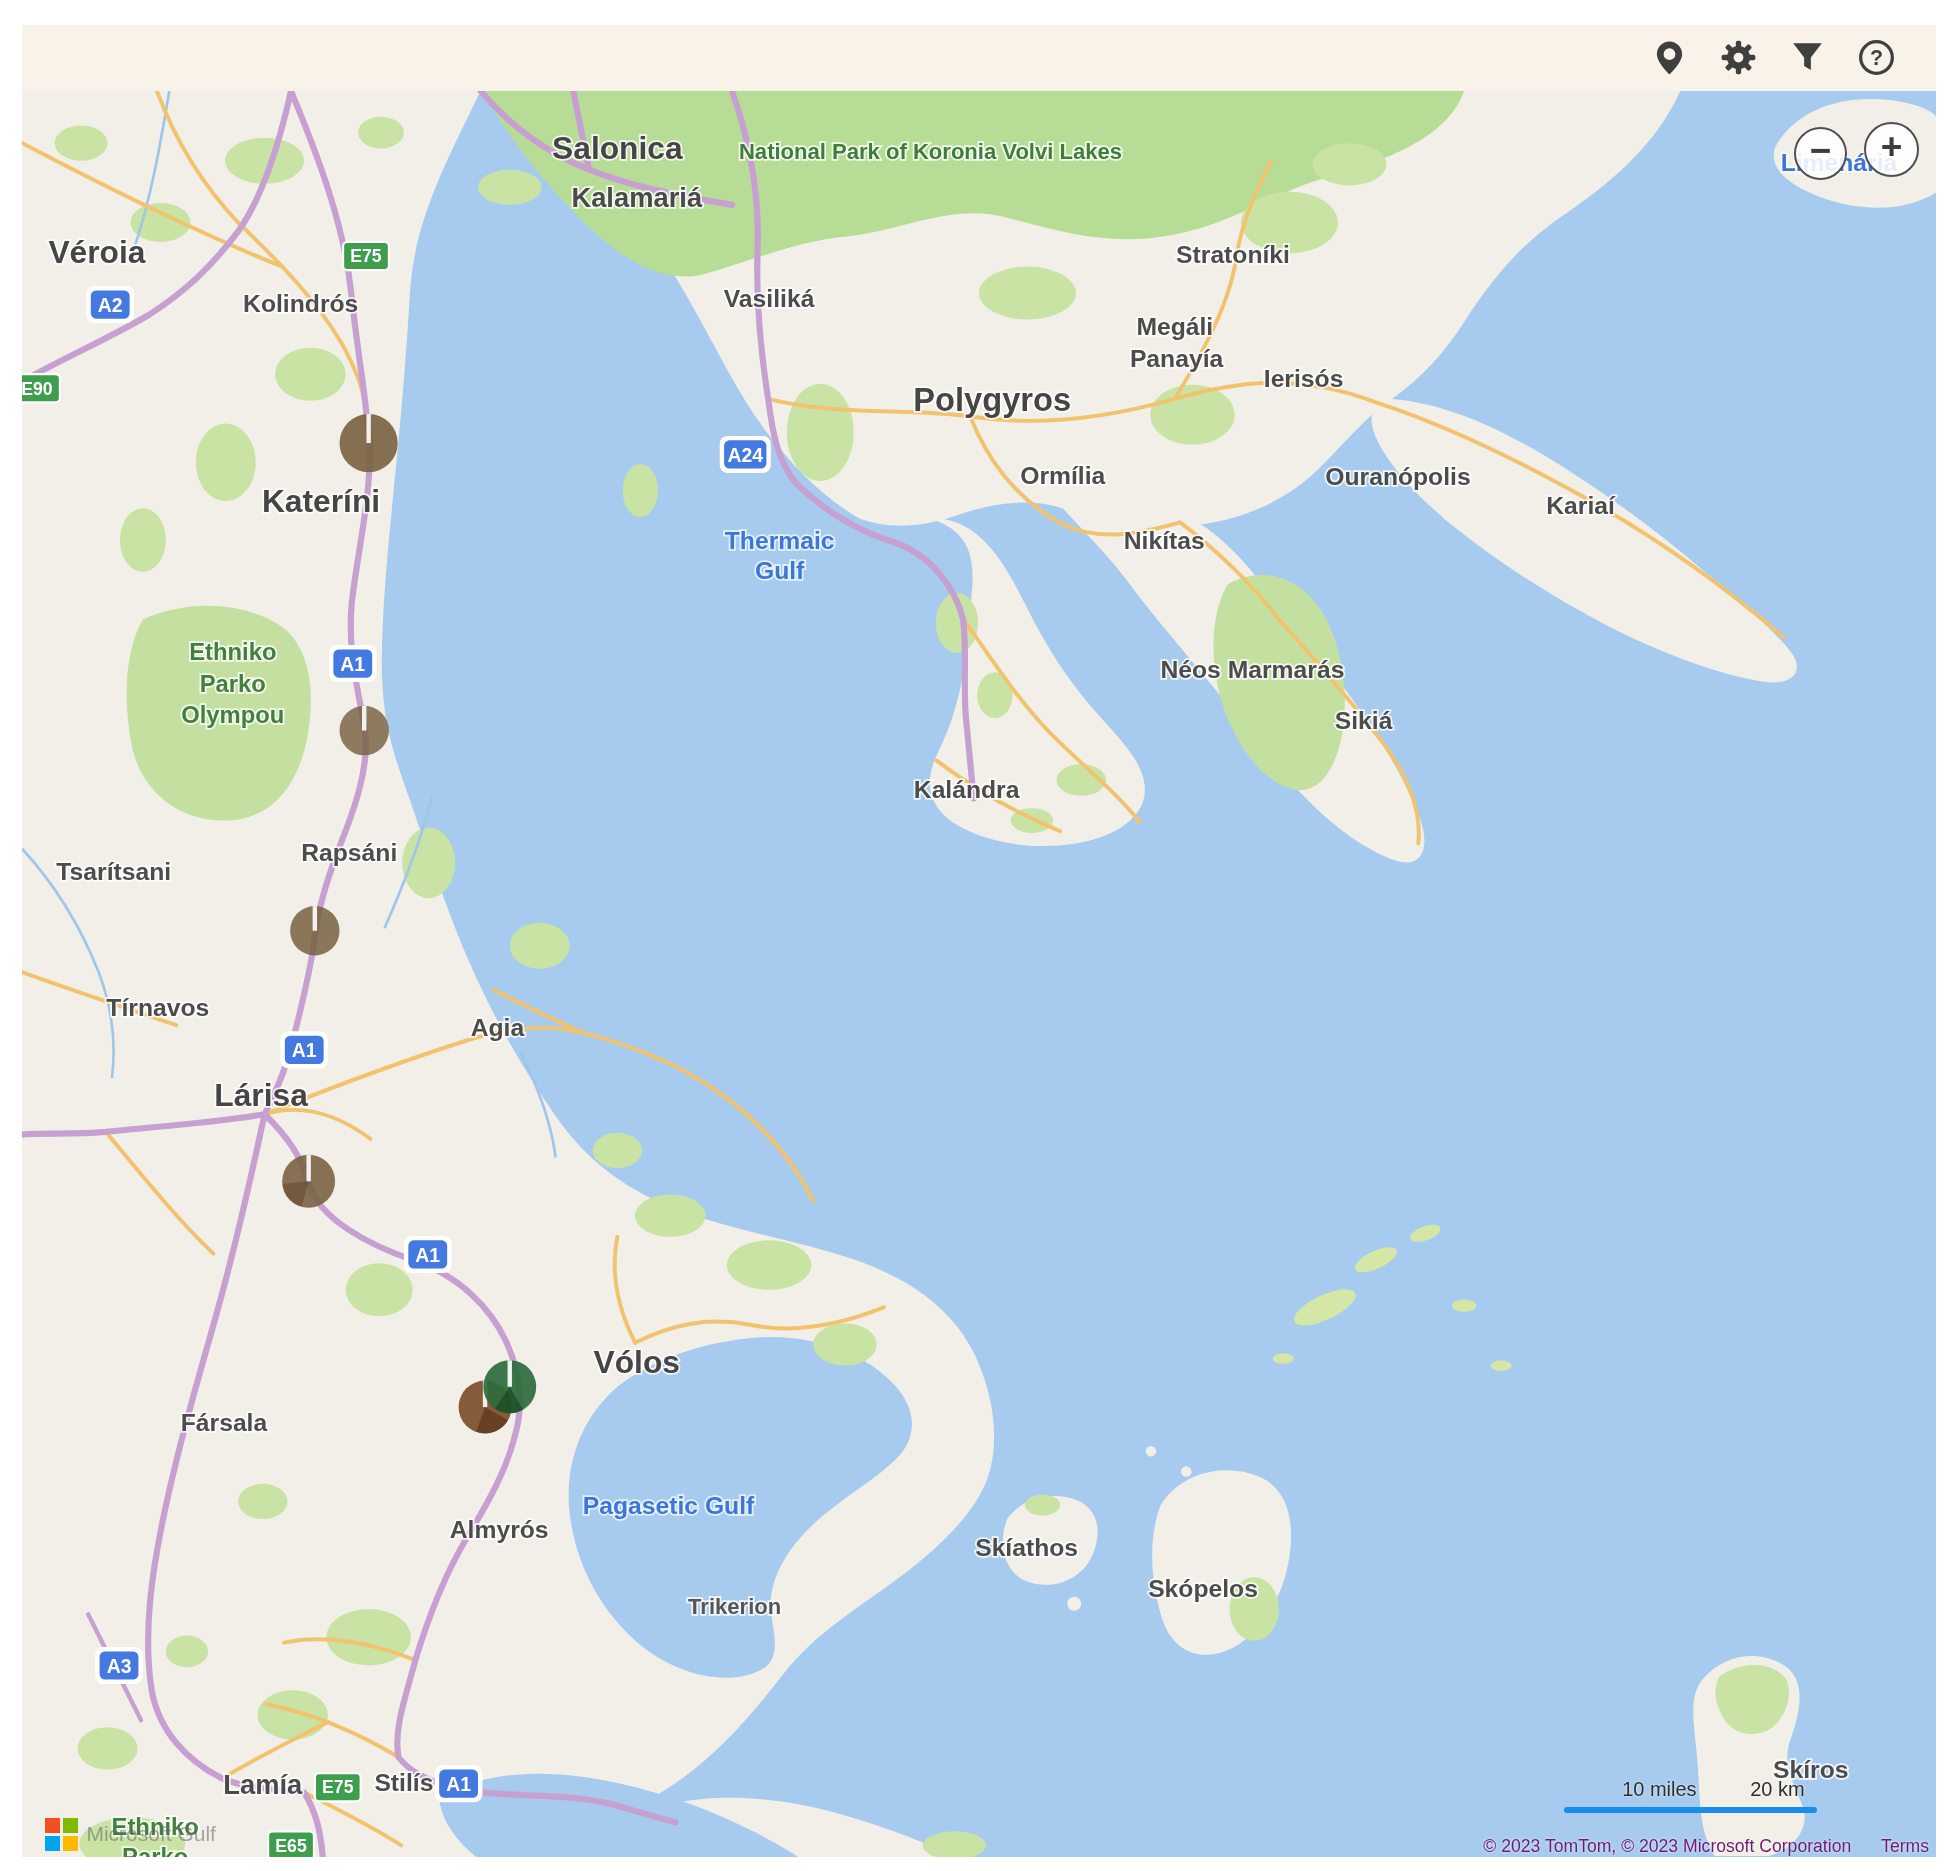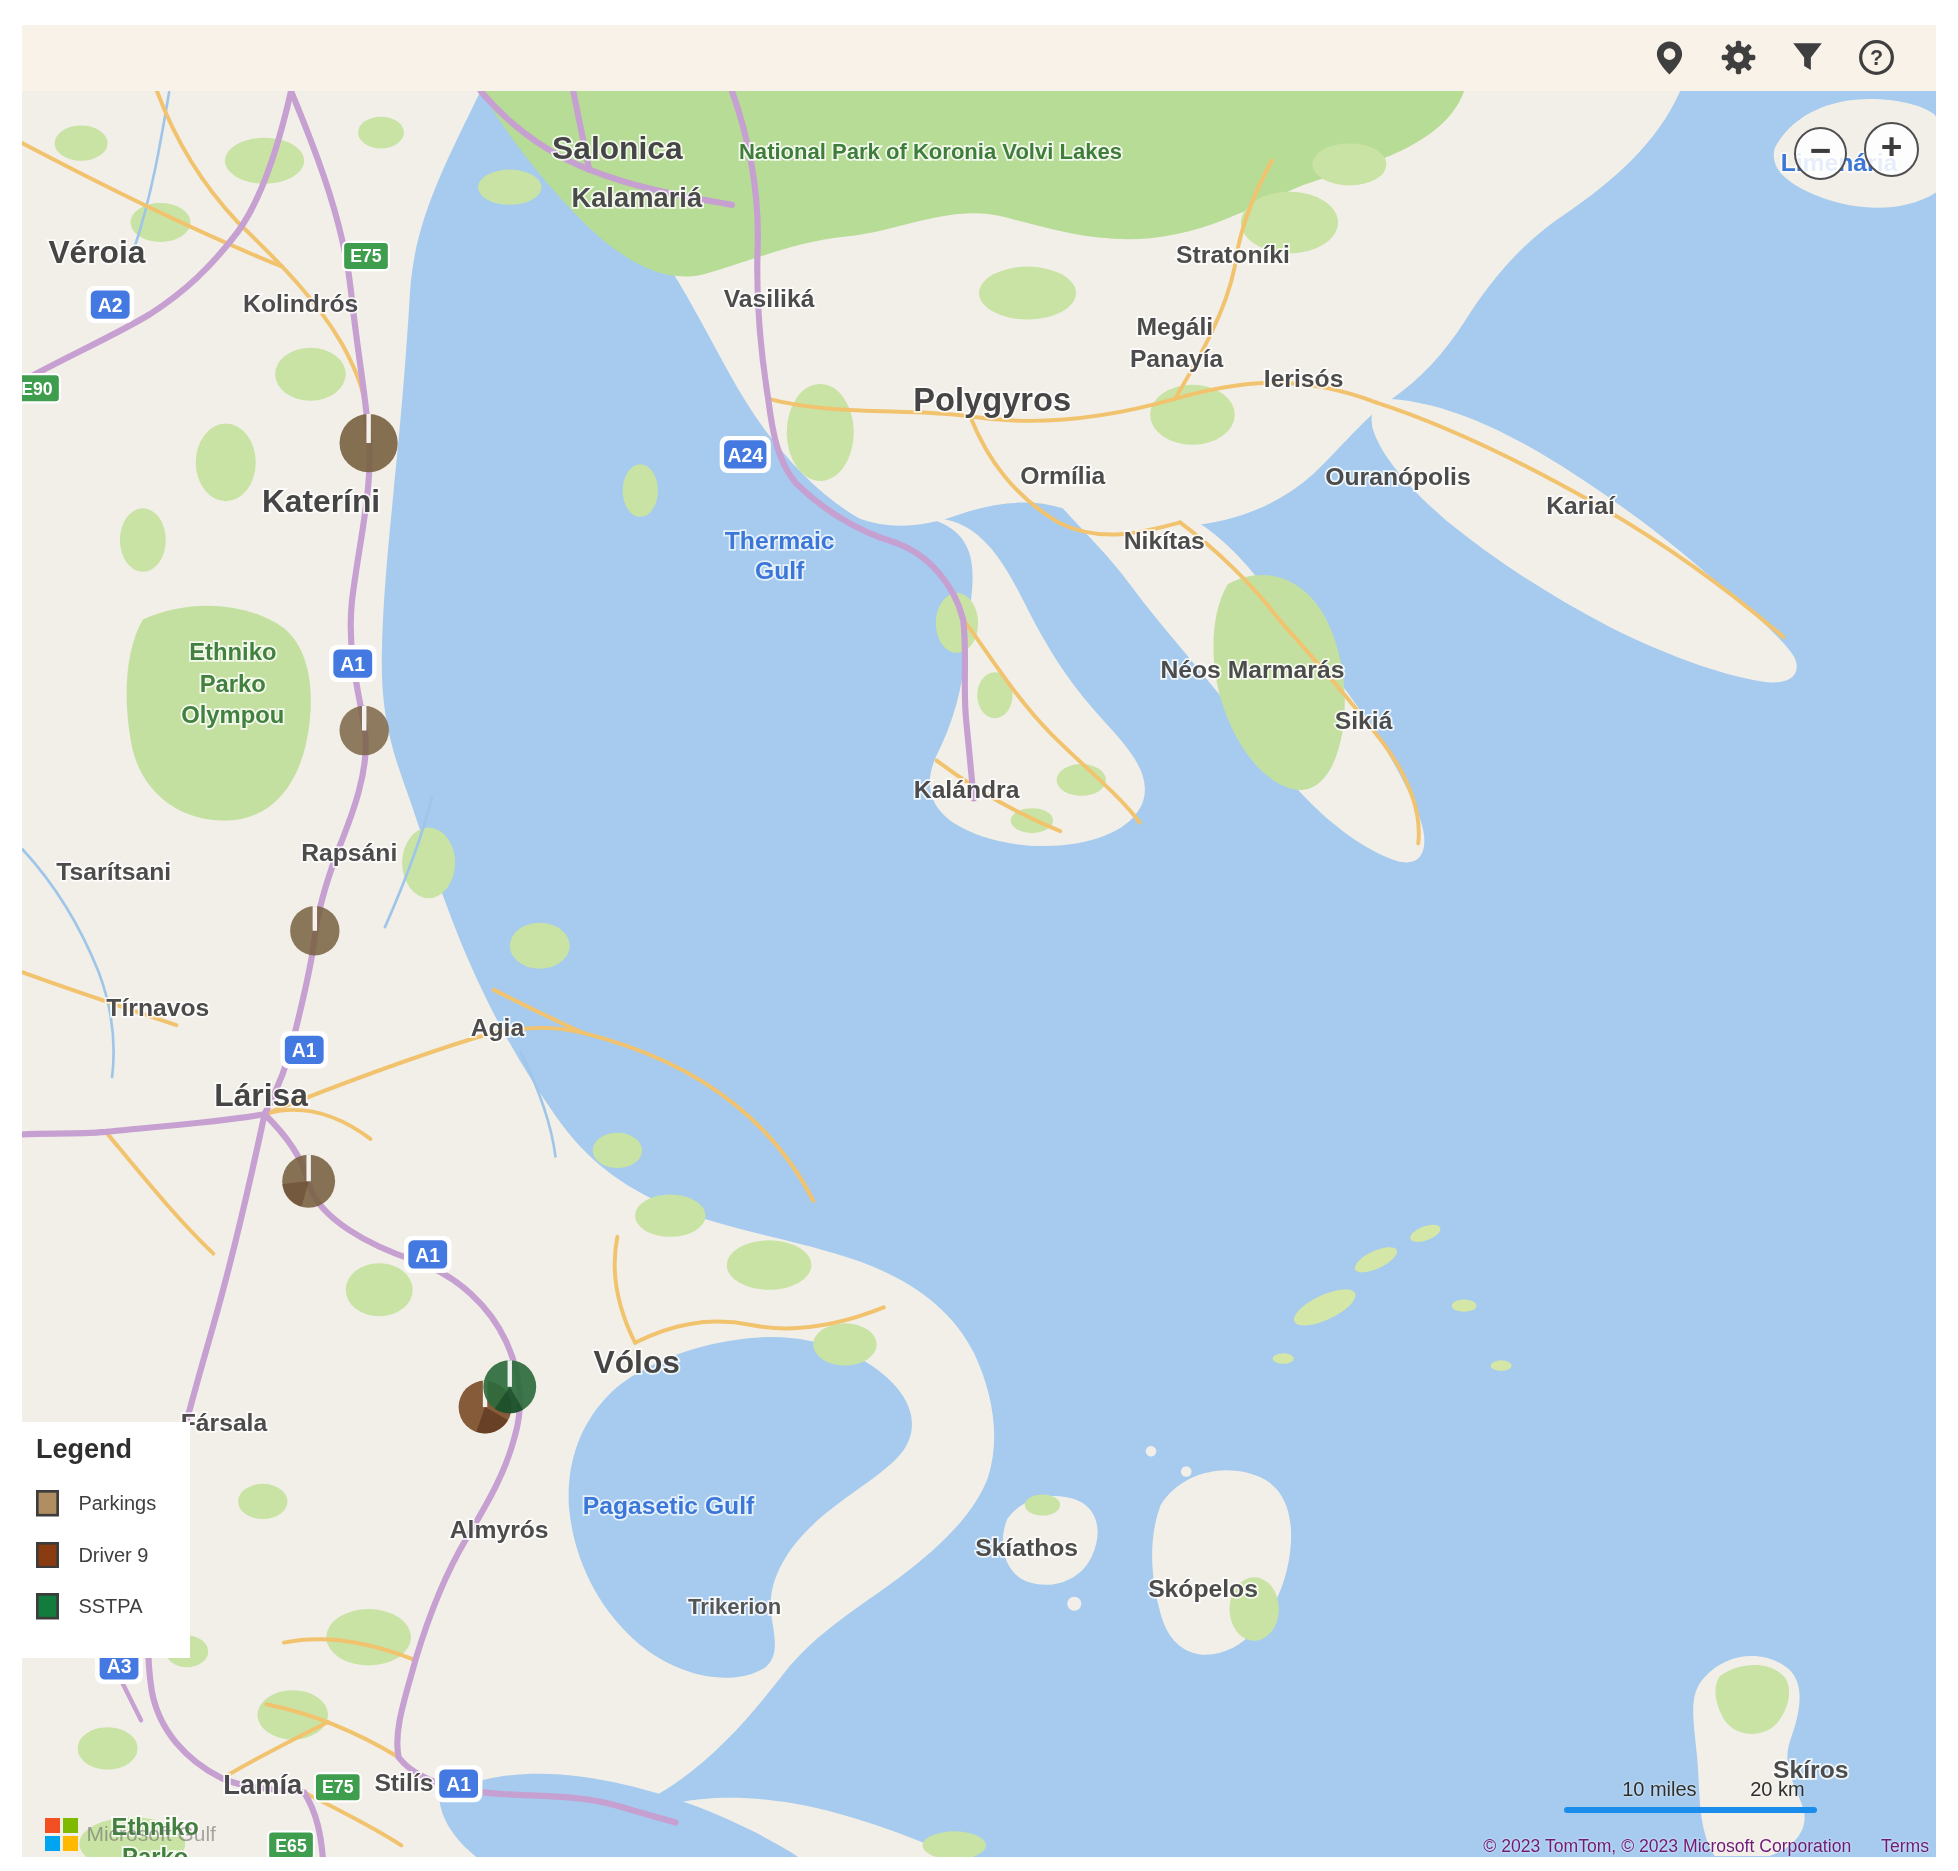--- a/index.html
+++ b/index.html
@@ -335,41 +335,20 @@
           <text class="t" x="2053" y="2016">Skíros</text>
           <text class="w" x="2085" y="194">Limenária</text>
           <text class="g" x="176" y="2080">Ethniko</text>
           <text class="g" x="176" y="2114">Parko</text>
         </g>
       </svg>
 
       <div class="zoom-btn zb-out">−</div>
       <div class="zoom-btn zb-in">+</div>
 
-      <div class="legend">
-        <div class="legend-title">Legend</div>
-        <div class="legend-item">
-          <svg width="23" height="26.5" viewBox="0 0 26 30">
-            <rect x="1.5" y="1.5" width="23" height="27" stroke="#3c3c3c" stroke-width="3" fill="#B08E62"></rect>
-            </svg>
-          <span class="legend-label">Parkings</span>
-        </div>
-        <div class="legend-item">
-          <svg width="23" height="26.5" viewBox="0 0 26 30">
-            <rect x="1.5" y="1.5" width="23" height="27" stroke="#3c3c3c" stroke-width="3" fill="#8A3B10"></rect>
-            </svg>
-          <span class="legend-label">Driver 9</span>
-        </div>
-        <div class="legend-item">
-          <svg width="23" height="26.5" viewBox="0 0 26 30">
-            <rect x="1.5" y="1.5" width="23" height="27" stroke="#3c3c3c" stroke-width="3" fill="#127C3E"></rect>
-            </svg>
-          <span class="legend-label">SSTPA</span>
-        </div>
-      </div>
 
       <div class="scale scale-miles">
         <div class="scale-text">10 miles</div>
         <div class="scale-bar"></div>
       </div>
       <div class="scale scale-km">
         <div class="scale-text">20 km</div>
         <div class="scale-bar"></div>
       </div>
 

